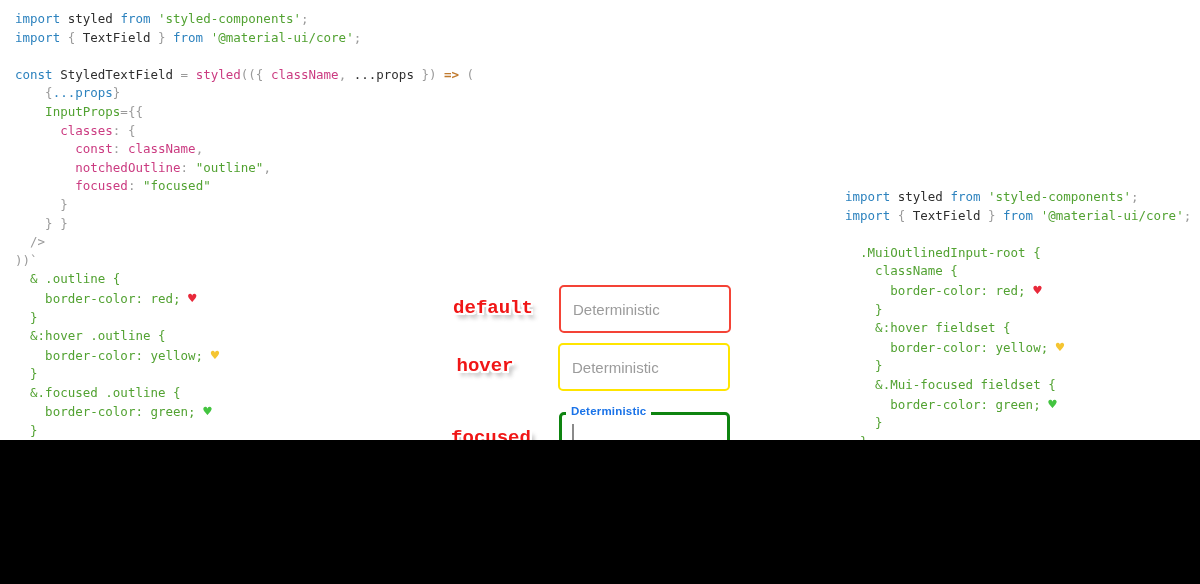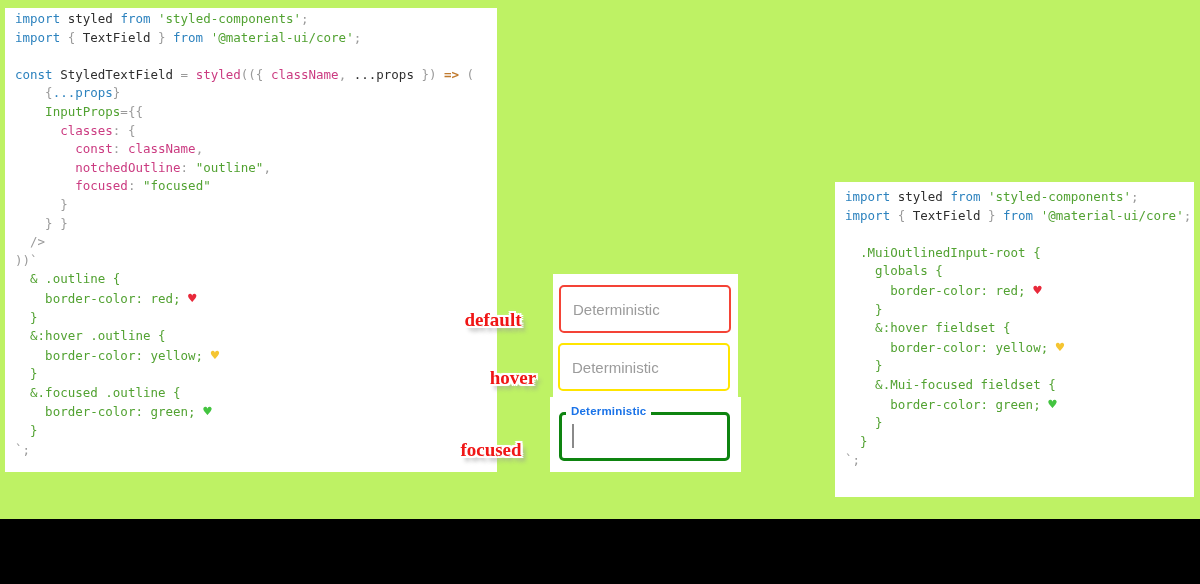--- a/index.html
+++ b/index.html
@@ -1,16 +1,16 @@
 <!DOCTYPE html>
 <html><head>
 <meta charset="utf-8">
 <style>
   html,body{margin:0;padding:0;background:#000;}
-  #stage{position:relative;width:1200px;height:519px;background:#bef264;overflow:hidden;
+  #stage{position:relative;width:1200px;height:440px;background:#ffffff;overflow:hidden;
          font-family:"Liberation Sans",sans-serif;}
 
   
   .code-panel{position:absolute;background:#ffffff;}
   #left-code-panel{left:5px;top:8px;width:492px;height:464px;}
   #right-code-panel{left:835px;top:182px;width:359px;height:315px;}
   .code{font-family:"DejaVu Sans Mono","Liberation Mono",monospace;
         font-size:12.5px;line-height:18.6px;padding:2px 0 0 10px;}
   #right-code-panel .code{padding-top:6px;}
   .code-line{white-space:pre;}
@@ -38,28 +38,28 @@
   #tf-default{left:559px;top:285px;width:172px;height:48px;}
   #tf-hover{left:558px;top:343px;width:172px;height:48px;}
   #tf-focused{left:559px;top:412px;width:171px;height:49px;border-width:3px;}
 
   #tf-focused-label{position:absolute;left:566px;top:405px;background:#fff;
       padding:0 5px;font-size:11.5px;font-weight:bold;letter-spacing:.2px;z-index:3;}
   #tf-caret{position:absolute;left:572px;top:424px;width:2px;height:24px;background:#8a8a8a;z-index:3;}
 
   
   .red-label{position:absolute;color:#f01616;font-weight:bold;text-align:center;
-      font-family:Liberation Serif, serif;
+      font-family:Liberation Mono, monospace;
       text-shadow:
         -2px -2px 0 #fff, 2px -2px 0 #fff, -2px 2px 0 #fff, 2px 2px 0 #fff,
         -2px 0 0 #fff, 2px 0 0 #fff, 0 -2px 0 #fff, 0 2px 0 #fff,
-        0 0 4px #fff, 4px 5px 4px rgba(150,150,150,0.85); margin-top: 12px;}
+        0 0 4px #fff, 4px 5px 4px rgba(150,150,150,0.85);}
   .state-label{font-size:19px;width:90px;}
   #label-default{left:448px;top:297px;}
-  #label-hover{left:468px;top:355px;}
+  #label-hover{left:440px;top:355px;}
   #label-focused{left:446px;top:427px;}
   .caption-label{font-size:25px;width:140px;}
   #caption-classes{left:70px;top:506px;}
   #caption-globals{left:890px;top:506px;}
 </style>
 </head>
 <body>
 
 <div id="stage">
 
@@ -91,21 +91,21 @@
         <div class="code-line"><span class="tok-punc">`;</span></div>
       </div>
   </div>
 
   <div id="right-code-panel" class="code-panel">
     <div class="code">
         <div class="code-line"><span class="tok-kw">import</span><span class="tok-id"> styled </span><span class="tok-kw">from</span><span class="tok-green"> 'styled-components'</span><span class="tok-punc">;</span></div>
         <div class="code-line"><span class="tok-kw">import</span><span class="tok-punc"> { </span><span class="tok-id">TextField</span><span class="tok-punc"> } </span><span class="tok-kw">from</span><span class="tok-green"> '@material-ui/core'</span><span class="tok-punc">;</span></div>
         <div class="code-line">&nbsp;</div>
         <div class="code-line"><span class="tok-green">  .MuiOutlinedInput-root {</span></div>
-        <div class="code-line"><span class="tok-green">    globals {</span></div>
+        <div class="code-line"><span class="tok-green">    className {</span></div>
         <div class="code-line"><span class="tok-green">      border-color: red; </span><span class="tok-hr">♥</span></div>
         <div class="code-line"><span class="tok-green">    }</span></div>
         <div class="code-line"><span class="tok-green">    &amp;:hover fieldset {</span></div>
         <div class="code-line"><span class="tok-green">      border-color: yellow; </span><span class="tok-hy">♥</span></div>
         <div class="code-line"><span class="tok-green">    }</span></div>
         <div class="code-line"><span class="tok-green">    &amp;.Mui-focused fieldset {</span></div>
         <div class="code-line"><span class="tok-green">      border-color: green; </span><span class="tok-hg">♥</span></div>
         <div class="code-line"><span class="tok-green">    }</span></div>
         <div class="code-line"><span class="tok-green">  }</span></div>
         <div class="code-line"><span class="tok-punc">`;</span></div>

